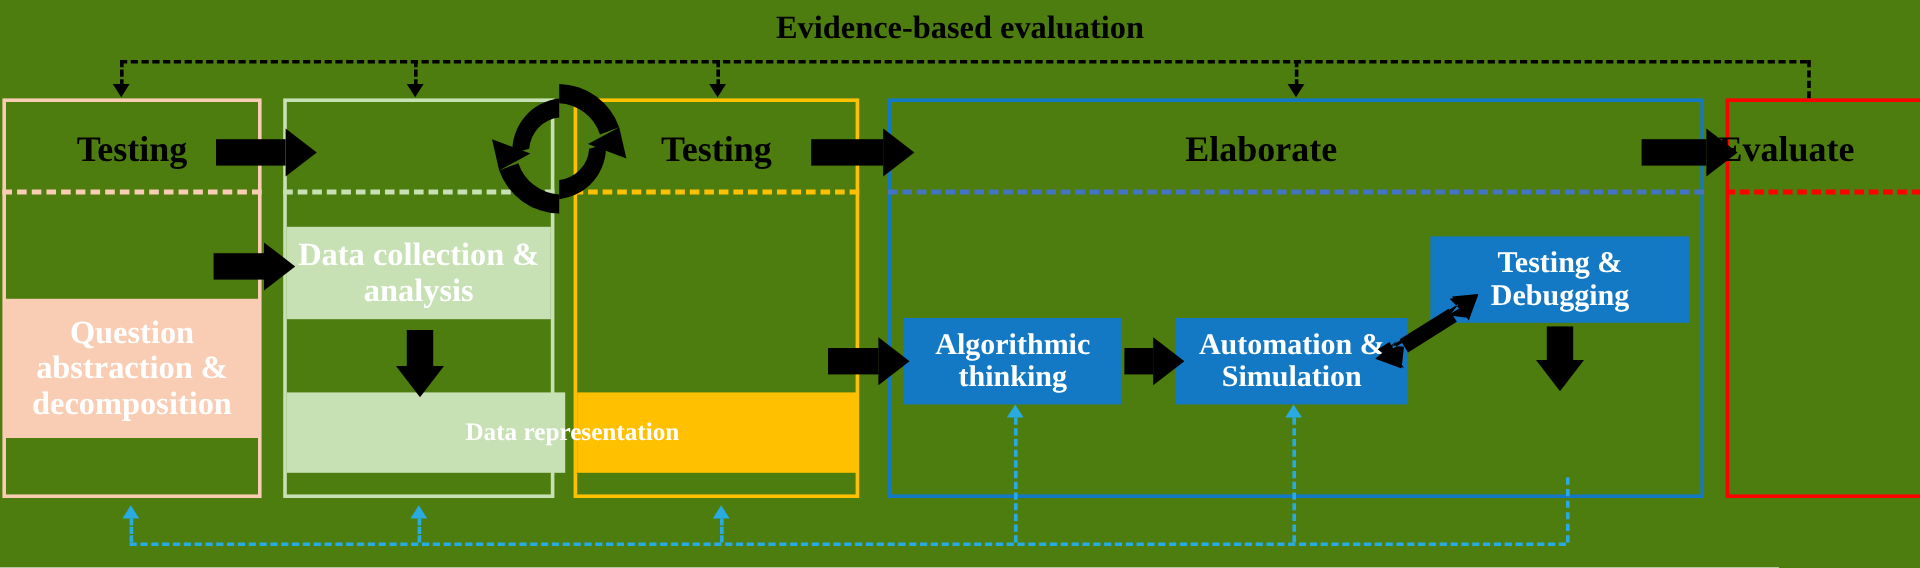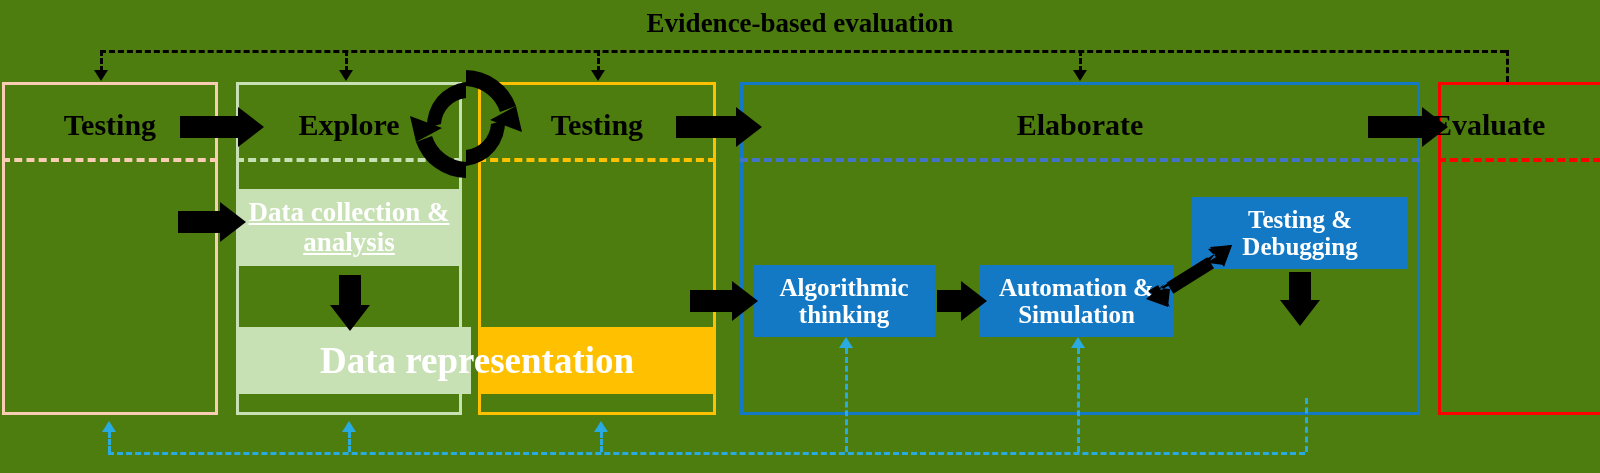--- a/index.html
+++ b/index.html
@@ -47,37 +47,36 @@
     font-weight:bold;
     font-size:30px;
     color:#000000;
     text-align:center;
     white-space:nowrap;
     line-height:1;
   }
   .t-engage   { left:2px;   top:110px; width:216px;}
   .t-explore  { left:236px; top:110px; width:226px;}
   .t-explain  { left:478px; top:110px; width:238px;}
-  .t-elaborate{ left:740px; top:110px; width:680px;}
+  .t-elaborate{ left:711px; top:110px; width:680px;}
   .t-evaluate { left:1432px;top:110px; width:175px; text-align:left;}
 
   
   .band{
     position:absolute;
     box-sizing:border-box;
     display:flex;
     align-items:center;
     justify-content:center;
     text-align:center;
     color:#ffffff;
     font-weight:bold;
     font-size:27px;
     line-height:1.08;
     padding:20px 4px;
-    text-decoration:underline;
   }
   .band-question{
     left:5px; top:249px; width:210px; height:116px;
     background:#F8CDB3;
   }
   .band-collect{
     left:239px; top:189px; width:220px; height:77px;
     background:#C7E0B4;
   }
   .band-rep-green{
@@ -85,21 +84,21 @@
     background:#C7E0B4;
   }
   .band-rep-orange{
     left:481px; top:327px; width:234px; height:67px;
     background:#FFC000;
   }
   .band-rep-label{
     position:absolute;
     left:239px; top:327px; width:476px; height:67px;
     display:flex;align-items:center;justify-content:center;
-    color:#ffffff;font-weight:bold;font-size:37px;
+    color:#ffffff;font-weight:bold;font-size:21px;
     pointer-events:none;
   }
 
   
   .ct-box{
     position:absolute;
     box-sizing:border-box;
     background:#1479C4;
     color:#ffffff;
     font-weight:bold;
@@ -177,27 +176,27 @@
   <div class="phase-box phase-explain"></div>
   <div class="phase-box phase-elaborate"></div>
   <div class="phase-box phase-evaluate"></div>
 
   <div class="sep sep-engage"></div>
   <div class="sep sep-explore"></div>
   <div class="sep sep-explain"></div>
   <div class="sep sep-elaborate"></div>
   <div class="sep sep-evaluate"></div>
 
+  <div class="band band-question">Question abstraction &amp; decomposition</div>
   <div class="band band-collect">Data collection &amp; analysis</div>
   <div class="band band-rep-green"></div>
   <div class="band band-rep-orange"></div>
   <div class="band-rep-label">Data representation</div>
 
   <div class="phase-title t-engage">Testing</div>
-  <div class="phase-title t-explore">Explore</div>
   <div class="phase-title t-explain">Testing</div>
   <div class="phase-title t-elaborate">Elaborate</div>
   <div class="phase-title t-evaluate">Evaluate</div>
 
   <div class="ct-box ct-algo">Algorithmic thinking</div>
   <div class="ct-box ct-test">Testing &amp; Debugging</div>
   <div class="ct-box ct-auto">Automation &amp; Simulation</div>
 
   <div class="barrow ar-r" style="left:180px;top:107px;width:84px;height:40px;">
     <div class="shaft" style="width:58px;"></div>

